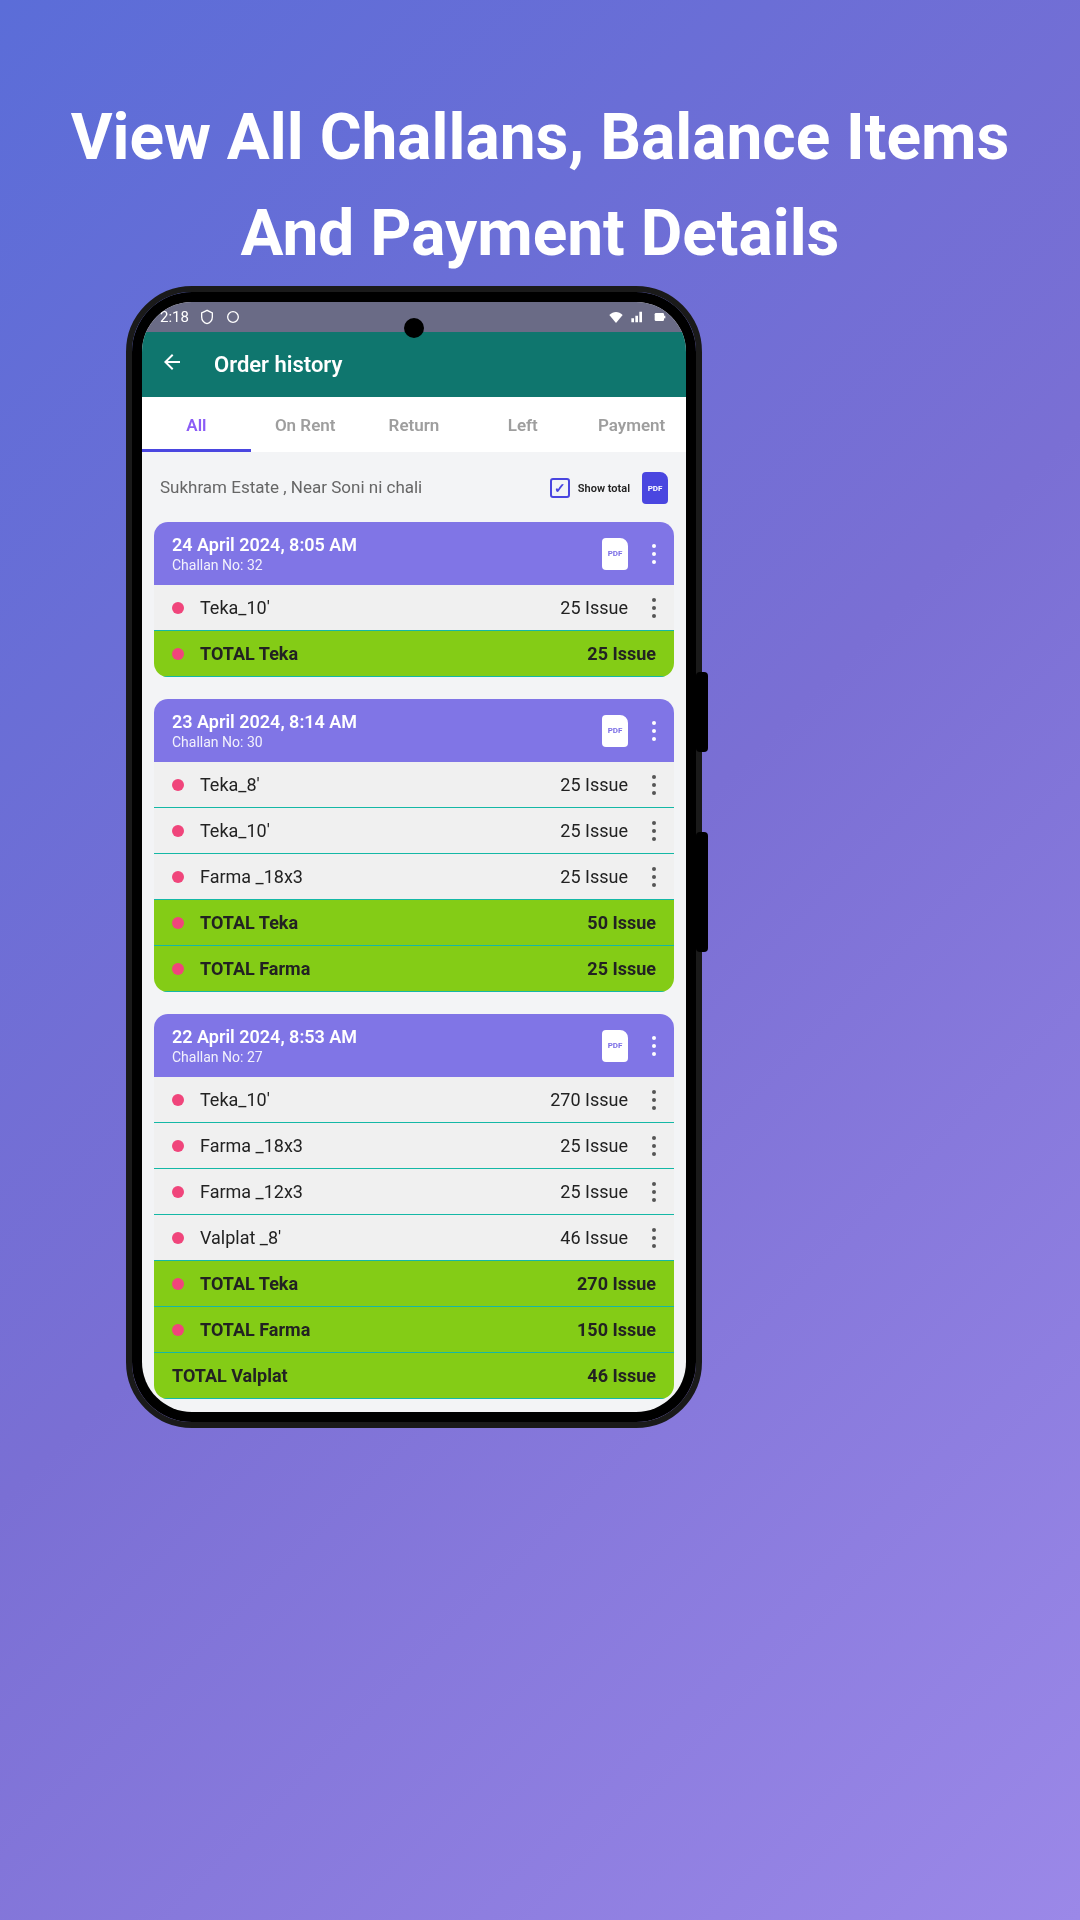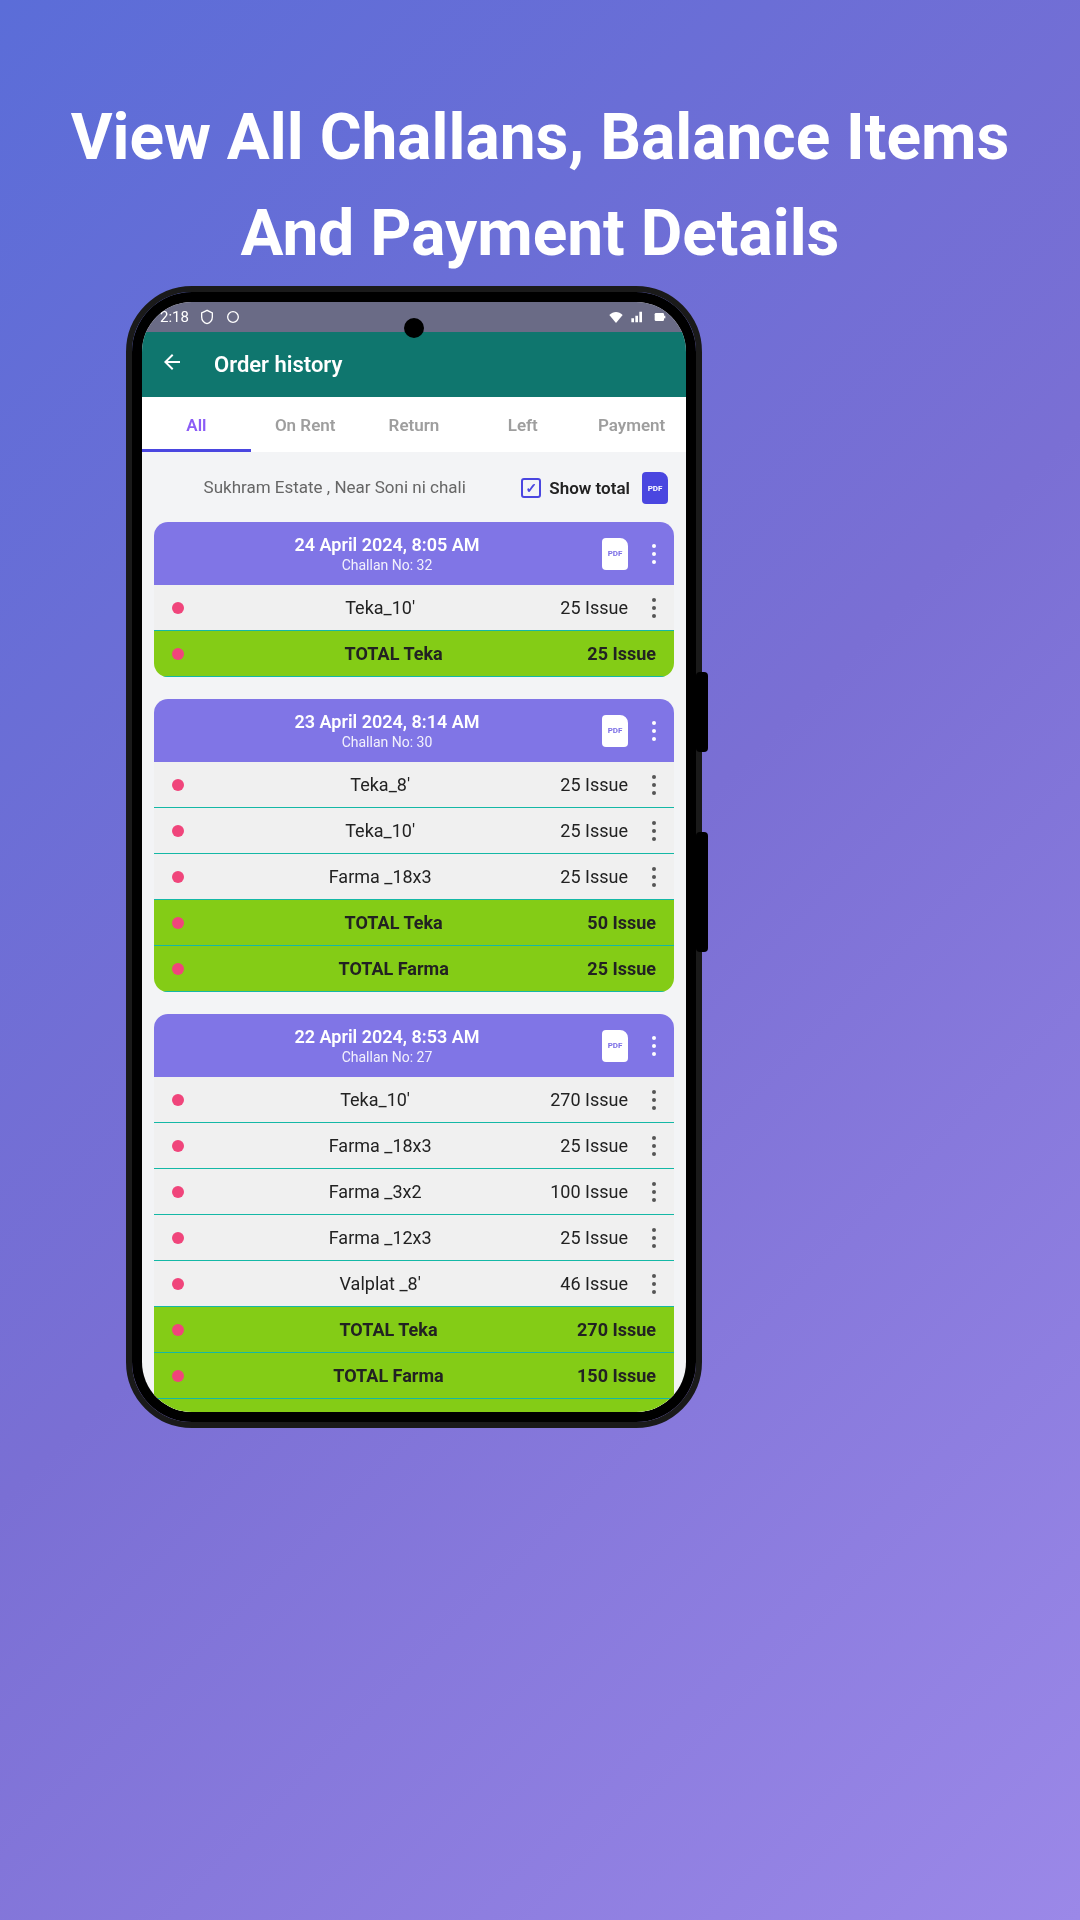--- a/index.html
+++ b/index.html
@@ -45,21 +45,20 @@
 }
 .phone-side-btn.b1 { top: 380px; height: 80px; }
 .phone-side-btn.b2 { top: 540px; height: 120px; }
 .phone-screen {
   width: 100%;
   height: 100%;
   background: #f3f4f6;
   border-radius: 50px;
   overflow: hidden;
   position: relative;
-  text-align: center;
 }
 .notch {
   position: absolute;
   top: 16px;
   left: 50%;
   transform: translateX(-50%);
   width: 20px;
   height: 20px;
   background: #000;
   border-radius: 50%;
@@ -134,21 +133,21 @@
   width: 20px; height: 20px;
   border: 2px solid #4a46e0;
   border-radius: 3px;
   display: flex;
   align-items: center;
   justify-content: center;
   color: #4a46e0;
   font-size: 14px;
   font-weight: bold;
 }
-.checkbox-label { font-size: 17px; font-weight: 600; color: #222; }
+.checkbox-label { font-size: 11px; font-weight: 600; color: #222; }
 .pdf-btn {
   width: 26px; height: 32px;
   background: #4a46e0;
   border-radius: 4px 8px 4px 4px;
   display: flex;
   align-items: center;
   justify-content: center;
   color: #fff;
   font-size: 8px;
   font-weight: bold;
@@ -398,30 +397,20 @@
             <div class="item-name">Farma _18x3</div>
             <div class="item-qty">25 Issue</div>
             <div class="more-dots dark">
               <span></span>
               <span></span>
               <span></span>
             </div>
           </div>
           <div class="item-row">
             <div class="bullet"></div>
-            <div class="item-name">Farma _3x2</div>
-            <div class="item-qty">100 Issue</div>
-            <div class="more-dots dark">
-              <span></span>
-              <span></span>
-              <span></span>
-            </div>
-          </div>
-          <div class="item-row">
-            <div class="bullet"></div>
             <div class="item-name">Farma _12x3</div>
             <div class="item-qty">25 Issue</div>
             <div class="more-dots dark">
               <span></span>
               <span></span>
               <span></span>
             </div>
           </div>
           <div class="item-row">
             <div class="bullet"></div>

